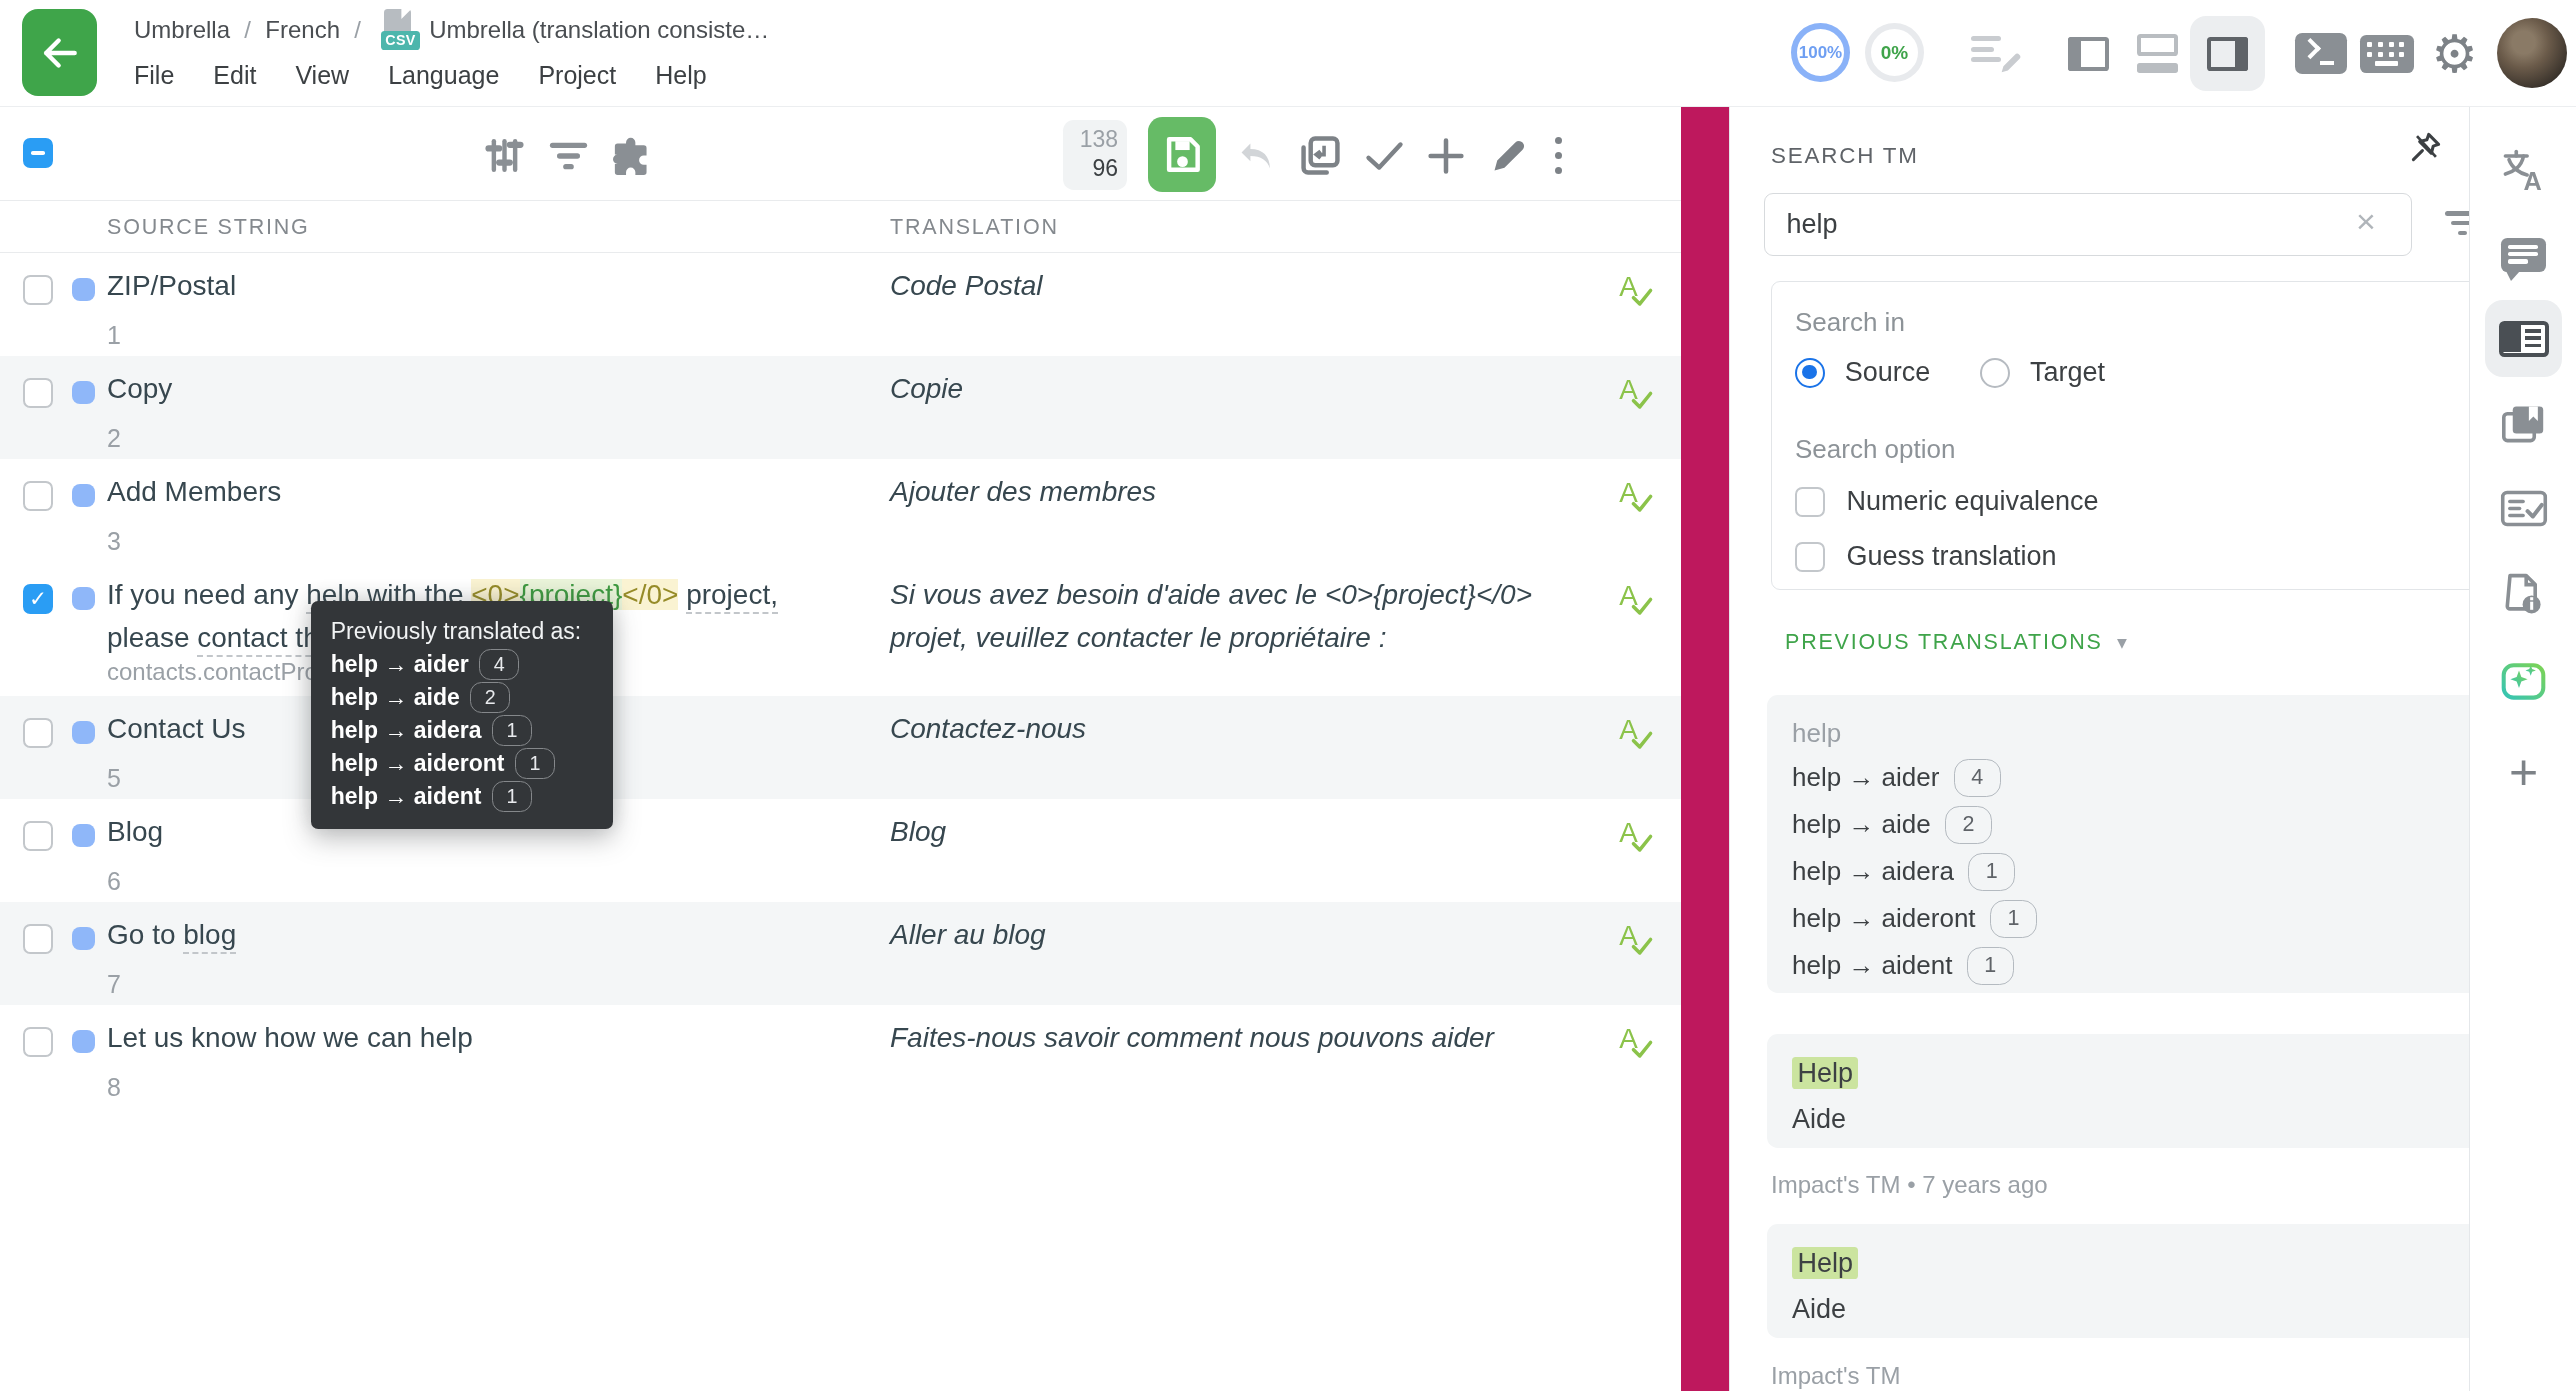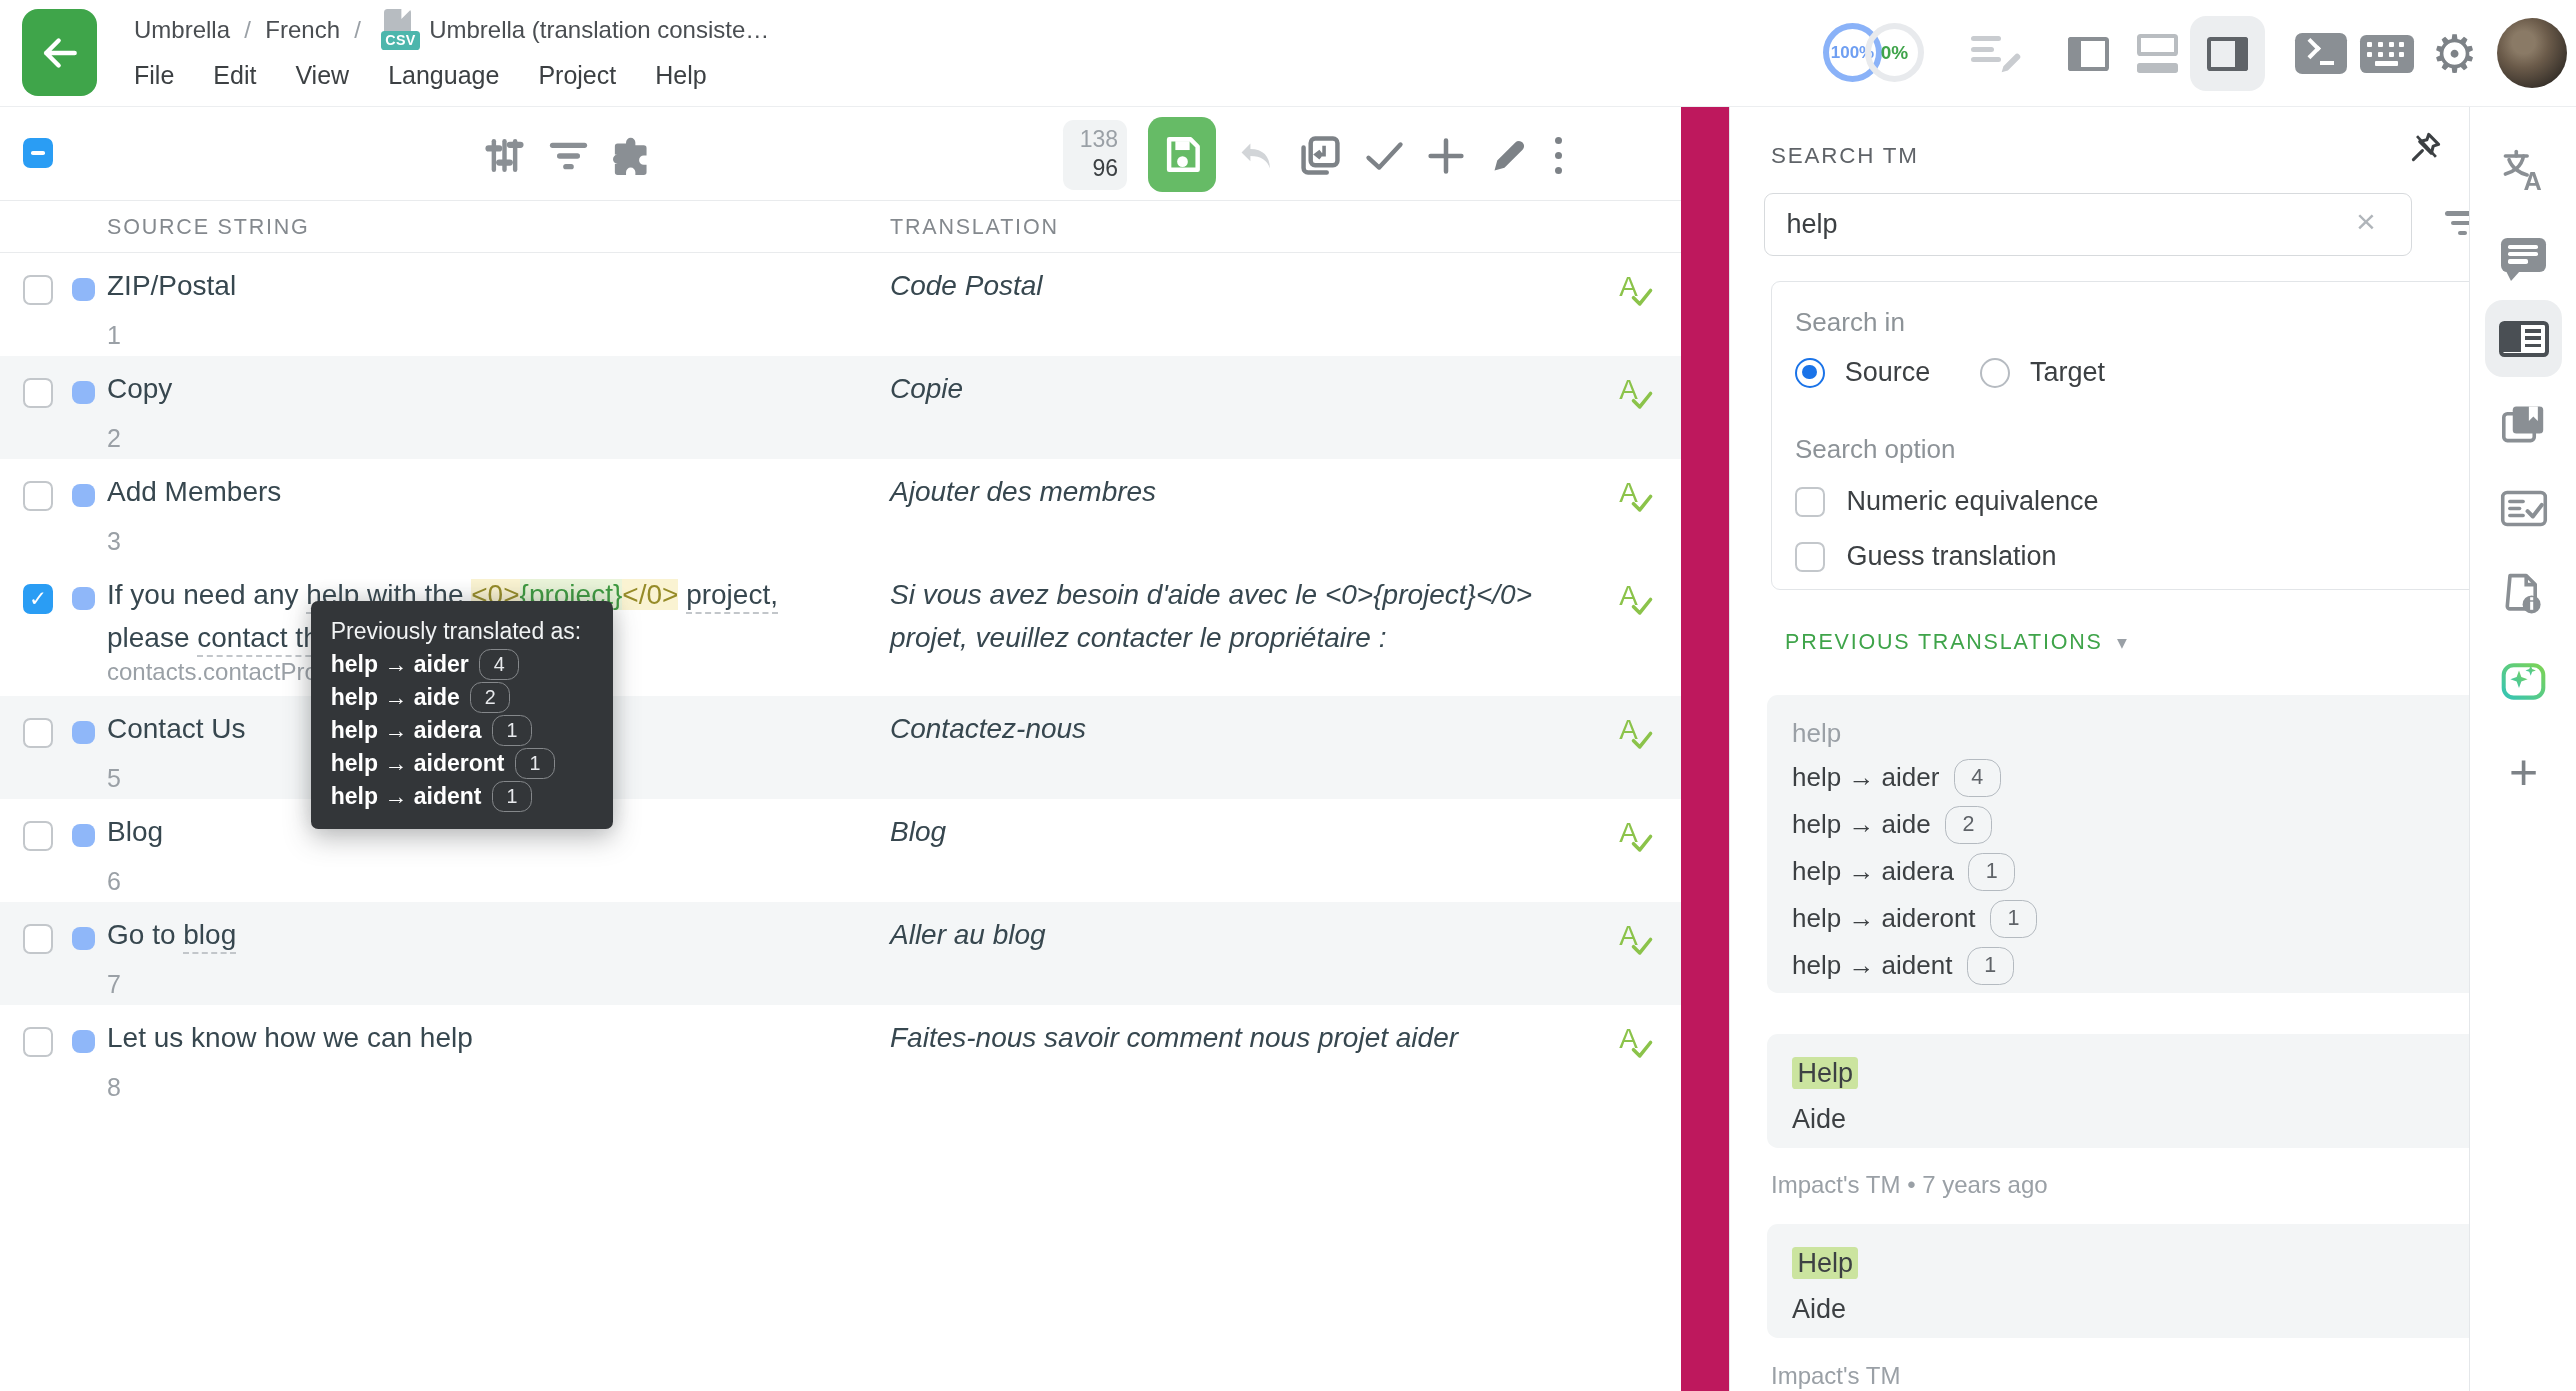--- a/index.html
+++ b/index.html
@@ -14,21 +14,21 @@
   .crumbs .sep{margin:0 14.3px;color:#9aa0a6;}
   .fileicon{position:relative;width:36px;height:41px;margin:0 12.5px 0 5.4px;}
   .fileicon .page{position:absolute;left:3.6px;top:0;width:27px;height:34px;background:#b7bcc1;border-radius:3.6px;}
   .fileicon .fold{position:absolute;right:1.8px;top:0;width:0;height:0;border-left:10.7px solid #fff;border-bottom:10.7px solid transparent;transform:translateX(-3.6px);}
   .fileicon .tag{position:absolute;left:0;bottom:0;background:#4db6ac;color:#fff;font-size:14.3px;font-weight:bold;padding:1.8px 4.5px;border-radius:3.6px;letter-spacing:0.4px;}
   .menubar{position:absolute;left:134px;top:52px;height:47px;display:flex;align-items:center;gap:39px;font-size:25px;color:#3c4043;}
   .menubar .mi{cursor:pointer;}
 
   .proggroup{position:absolute;top:23px;height:59px;}
   .ring{box-sizing:border-box;width:59px;height:59px;border-radius:50%;display:flex;align-items:center;justify-content:center;font-weight:bold;}
-  .ring.blue{border:6.3px solid #8ab2f8;color:#6f9ff2;font-size:17px;margin-left:32px;}
+  .ring.blue{border:6.3px solid #8ab2f8;color:#6f9ff2;font-size:17px;}
   .ring.gray{border:6.3px solid #e8eaed;color:#3fa44a;font-size:19px;}
 
   .tb-ico{position:absolute;top:16px;width:75px;height:75px;display:flex;align-items:center;justify-content:center;cursor:pointer;}
   .tb-ico.activebg{background:#eceef0;border-radius:16px;}
   .avatar{position:absolute;left:2497px;top:18px;width:70px;height:70px;border-radius:50%;cursor:pointer;
      background:radial-gradient(circle at 38% 35%,#8a7a66 0 18%,#6b5b4a 40%,#3a332c 75%,#262220 100%);}
   
   .lay{position:relative;width:41px;height:34px;box-sizing:border-box;}
   .lay .out{position:absolute;inset:0;border:4.5px solid #8a8f94;border-radius:3.6px;box-sizing:border-box;}
   .lay .barL{position:absolute;left:0;top:0;width:13.4px;height:34px;background:#8a8f94;border-radius:2.7px;}
@@ -426,21 +426,21 @@
               <path d="M24 32 l7 7 l12 -15" stroke="#8bc34a" stroke-width="4" fill="none" stroke-linecap="round" stroke-linejoin="round"></path>
             </svg></div>
         </div>
         <div class="row" style="height: 103px;">
           <div class="cb rcb"></div>
           <div class="status"></div>
           <div class="src">
             <div class="line"><span class="seg-plain">Let us know how we can help</span></div>
           </div>
           <div class="trg">
-            <div class="line"><span class="seg-plain">Faites-nous savoir comment nous projet aider</span></div>
+            <div class="line"><span class="seg-plain">Faites-nous savoir comment nous pouvons aider</span></div>
           </div>
           <div class="num" style="top: 68px;">8</div>
           <div class="spellico"><svg width="43" height="43" viewBox="0 0 48 48">
               <text x="8" y="30" font-size="31" fill="#8bc34a" font-family="Liberation Sans, sans-serif">A</text>
               <path d="M24 32 l7 7 l12 -15" stroke="#8bc34a" stroke-width="4" fill="none" stroke-linecap="round" stroke-linejoin="round"></path>
             </svg></div>
         </div>
       </div>
 
     <div class="tooltip">

